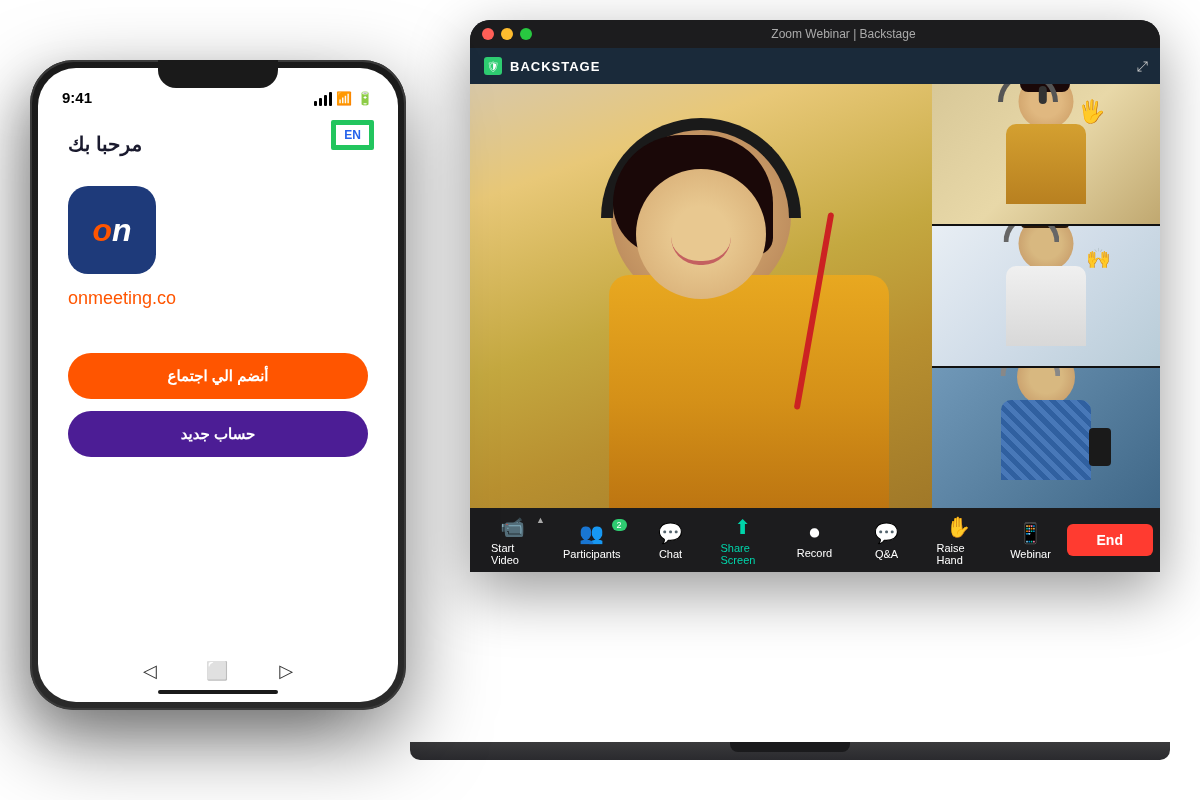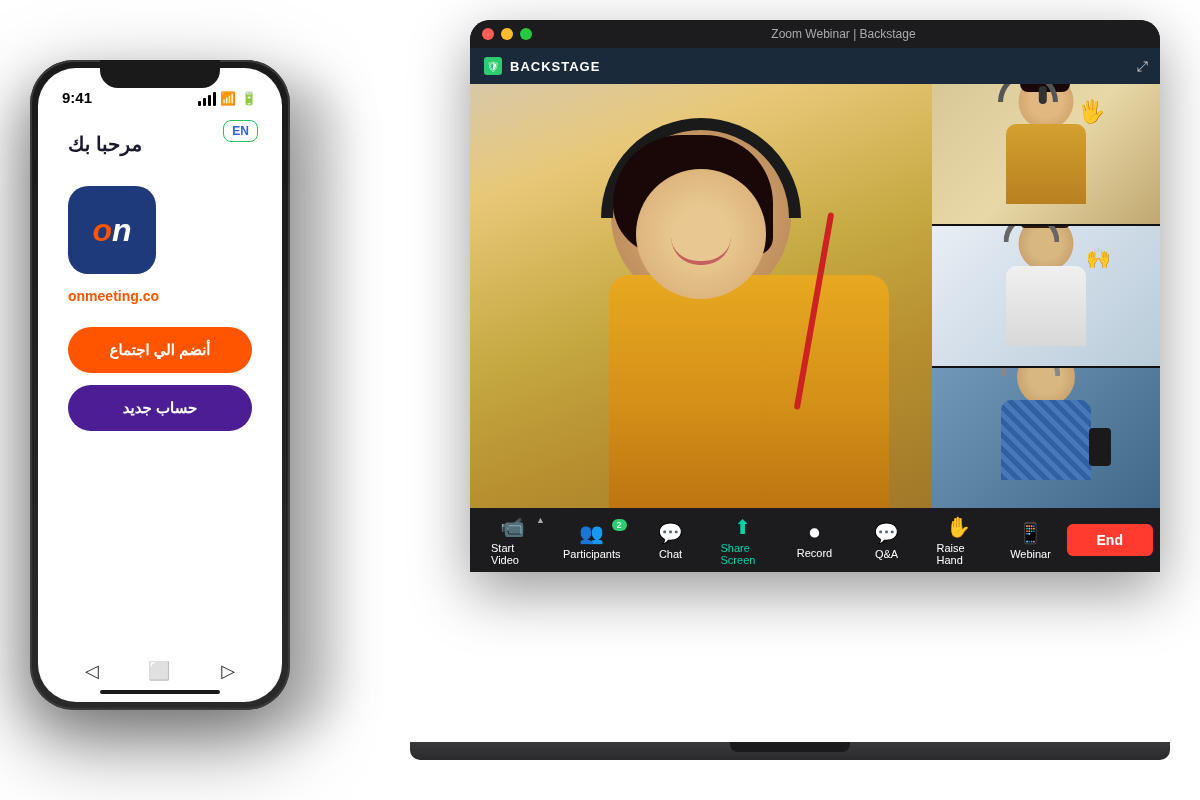--- a/index.html
+++ b/index.html
@@ -250,21 +250,21 @@
       height: 10px;
       background: #1a1a1c;
       border-radius: 0 0 8px 8px;
     }
 
     
     .phone {
       position: absolute;
       left: 30px;
       top: 60px;
-      width: 260px;
+      width: 376px;
       height: 650px;
       z-index: 20;
     }
 
     .phone-frame {
       width: 100%; height: 100%;
       background: linear-gradient(180deg, #1a1a1a 0%, #2a2a2a 100%);
       border-radius: 44px;
       box-shadow:
         0 30px 80px rgba(0,0,0,0.5),
@@ -325,22 +325,22 @@
     }
 
     .wifi-icon { font-size: 13px; color: #000; }
     .battery-icon { font-size: 13px; color: #000; }
 
     
     .lang-btn {
       position: absolute;
       top: 52px; right: 24px;
       background: white;
-      border: 1px solid #22c55e;
-      border-radius: 8px;
+      border: 5px solid #22c55e;
+      border-radius: 2px;
       padding: 3px 8px;
       font-size: 12px;
       font-weight: 600;
       color: #2563eb;
       cursor: pointer;
     }
 
     .phone-content {
       flex: 1;
       display: flex;
@@ -372,24 +372,24 @@
       font-weight: 900;
       color: white;
       font-style: italic;
     }
 
     .logo-on span {
       color: #ff5500;
     }
 
     .app-domain {
-      font-size: 14px;
+      font-size: 18px;
       color: #1a7ad4;
-      font-weight: 700;
-      margin-bottom: 23px;
+      font-weight: 400;
+      margin-bottom: 44px;
     }
 
     .app-domain span { color: #ff5500; }
 
     .phone-btn {
       width: 100%;
       padding: 14px;
       border-radius: 28px;
       border: none;
       font-size: 15px;

